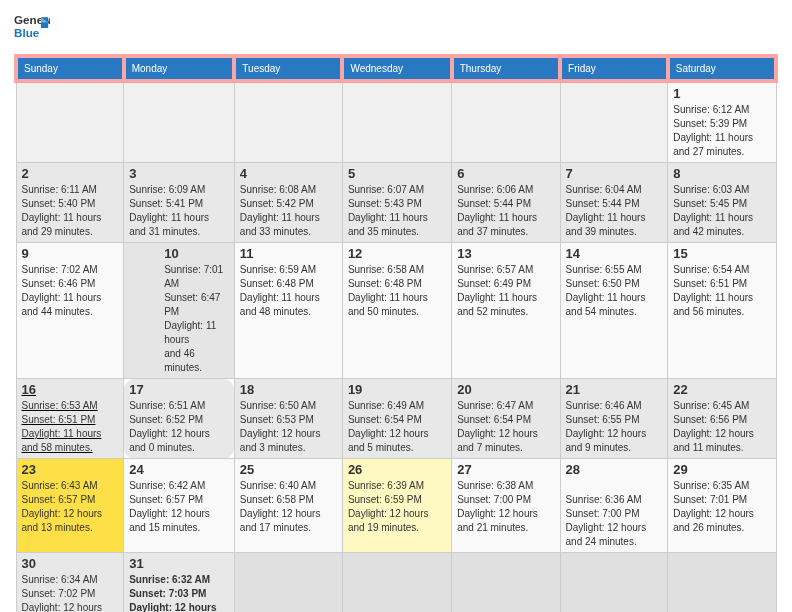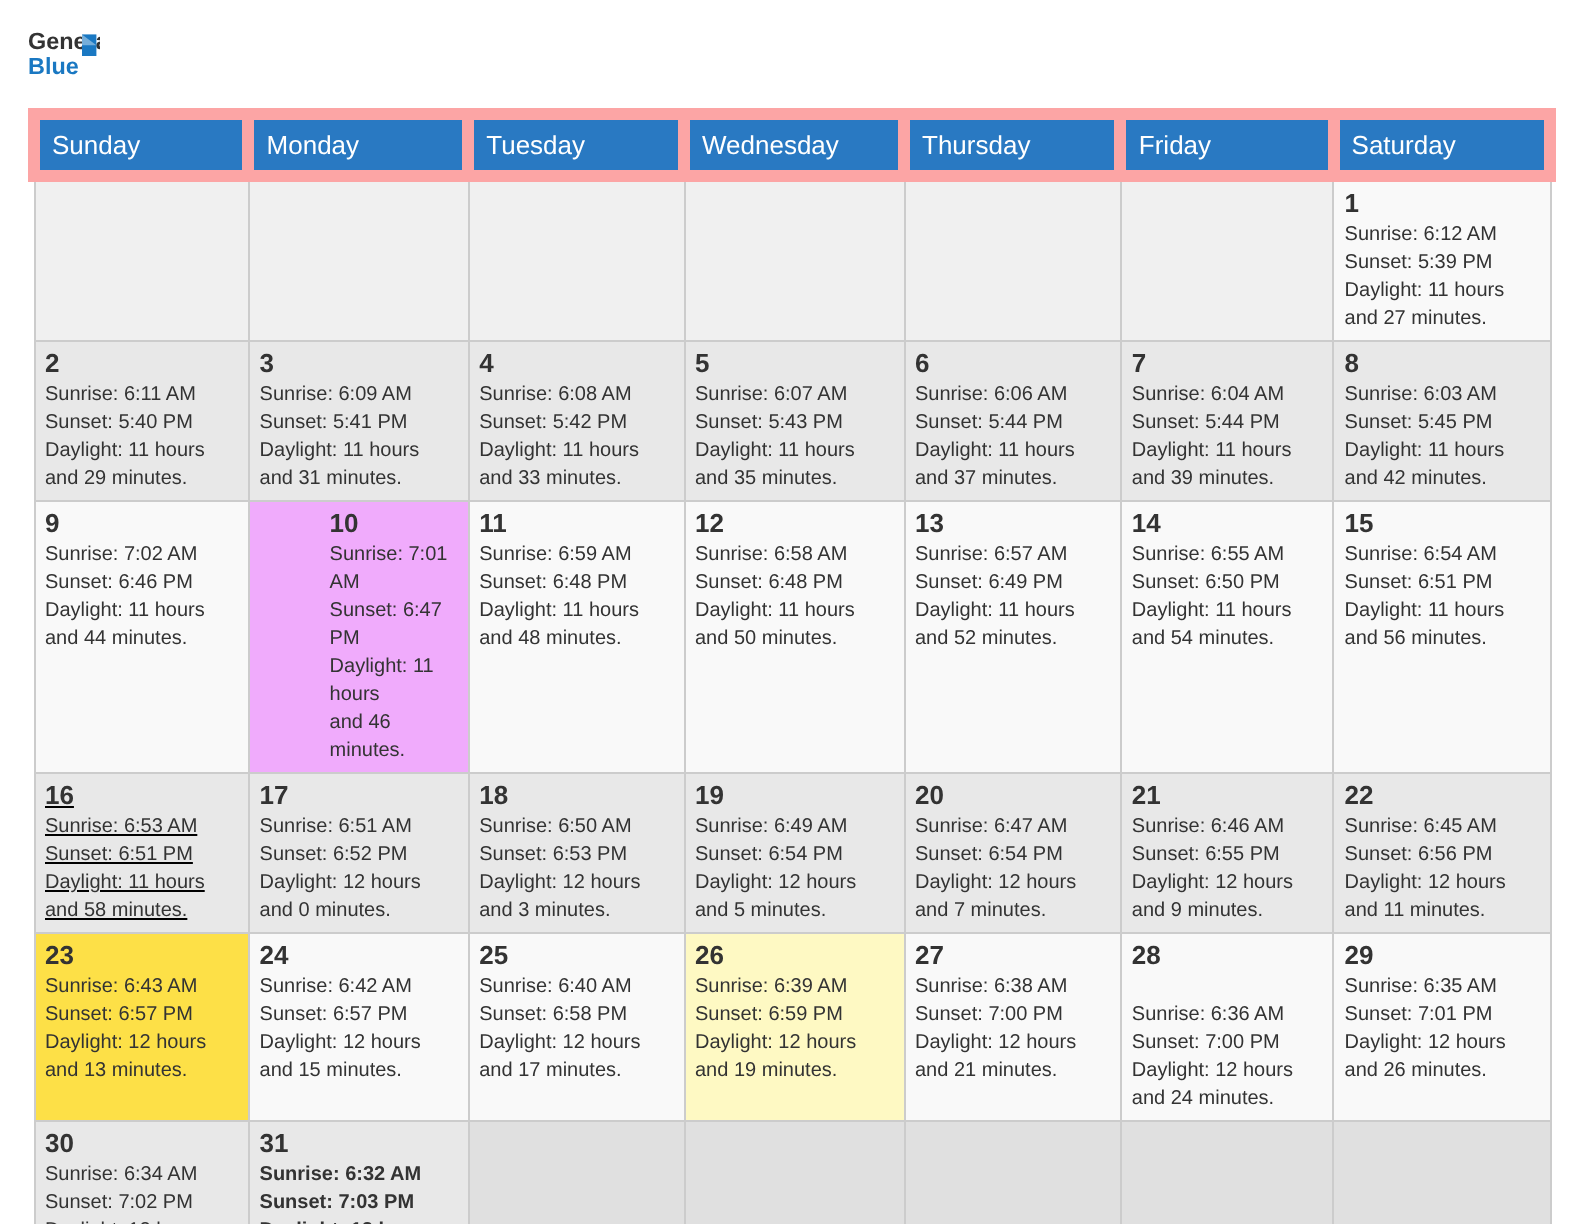--- a/index.html
+++ b/index.html
@@ -46,22 +46,22 @@
     .calendar {
       width: 100%;
       border-collapse: collapse;
       border: 1px solid #ccc;
     }
     .calendar th {
       background: #2979c2;
       color: #fff;
       text-align: left;
       padding: 5px 6px;
-      font-size: 13px;
-      border: 6px solid #fca5a5;
+      font-size: 10px;
+      border: 4px solid #fca5a5;
       font-weight: normal;
     }
     .calendar td {
       vertical-align: top;
       border: 1px solid #ccc;
       padding: 3px 5px;
       width: 113px;
       min-height: 70px;
       background: #f9f9f9;
     }
@@ -186,21 +186,21 @@
           </td>
         </tr>
         <tr class="row-white">
           <td style="background: rgb(249, 249, 249);">
             <span class="day-num">9</span>
             <div class="day-info" style="white-space: pre-line;">Sunrise: 7:02 AM
 Sunset: 6:46 PM
 Daylight: 11 hours
 and 44 minutes.</div>
           </td>
-          <td style="background: #f0abfc; padding-left: 40px;">
+          <td style="background: #e5e5e5; padding-left: 40px;">
             <span class="day-num">10</span>
             <div class="day-info" style="white-space: pre-line;">Sunrise: 7:01 AM
 Sunset: 6:47 PM
 Daylight: 11 hours
 and 46 minutes.</div>
           </td>
           <td style="background: rgb(249, 249, 249);">
             <span class="day-num">11</span>
             <div class="day-info" style="white-space: pre-line;">Sunrise: 6:59 AM
 Sunset: 6:48 PM
@@ -237,21 +237,21 @@
           </td>
         </tr>
         <tr class="row-shade">
           <td style="background: rgb(232, 232, 232); text-decoration: underline;">
             <span class="day-num">16</span>
             <div class="day-info" style="white-space: pre-line;">Sunrise: 6:53 AM
 Sunset: 6:51 PM
 Daylight: 11 hours
 and 58 minutes.</div>
           </td>
-          <td style="background: rgb(232, 232, 232);">
+          <td style="background: rgb(232, 232, 232); border-radius: 11px;">
             <span class="day-num">17</span>
             <div class="day-info" style="white-space: pre-line;">Sunrise: 6:51 AM
 Sunset: 6:52 PM
 Daylight: 12 hours
 and 0 minutes.</div>
           </td>
           <td style="background: rgb(232, 232, 232);">
             <span class="day-num">18</span>
             <div class="day-info" style="white-space: pre-line;">Sunrise: 6:50 AM
 Sunset: 6:53 PM

